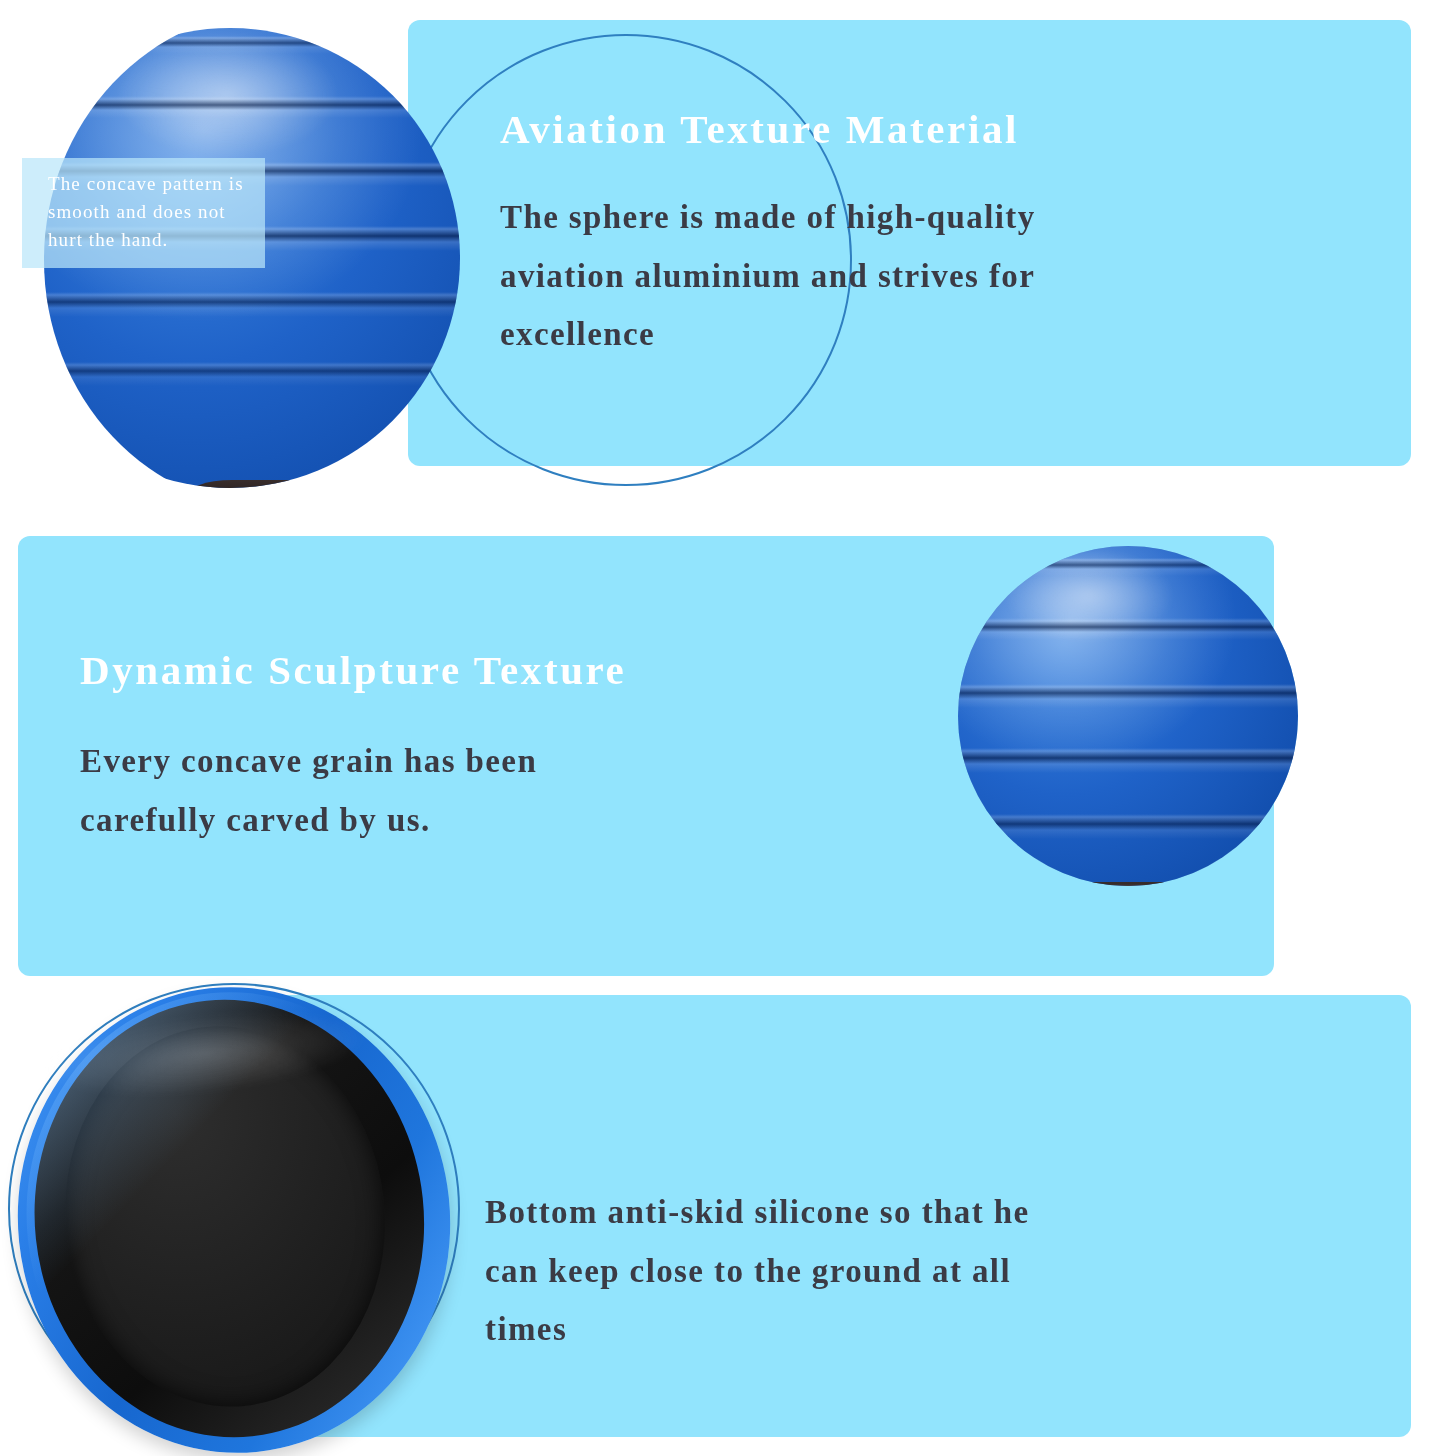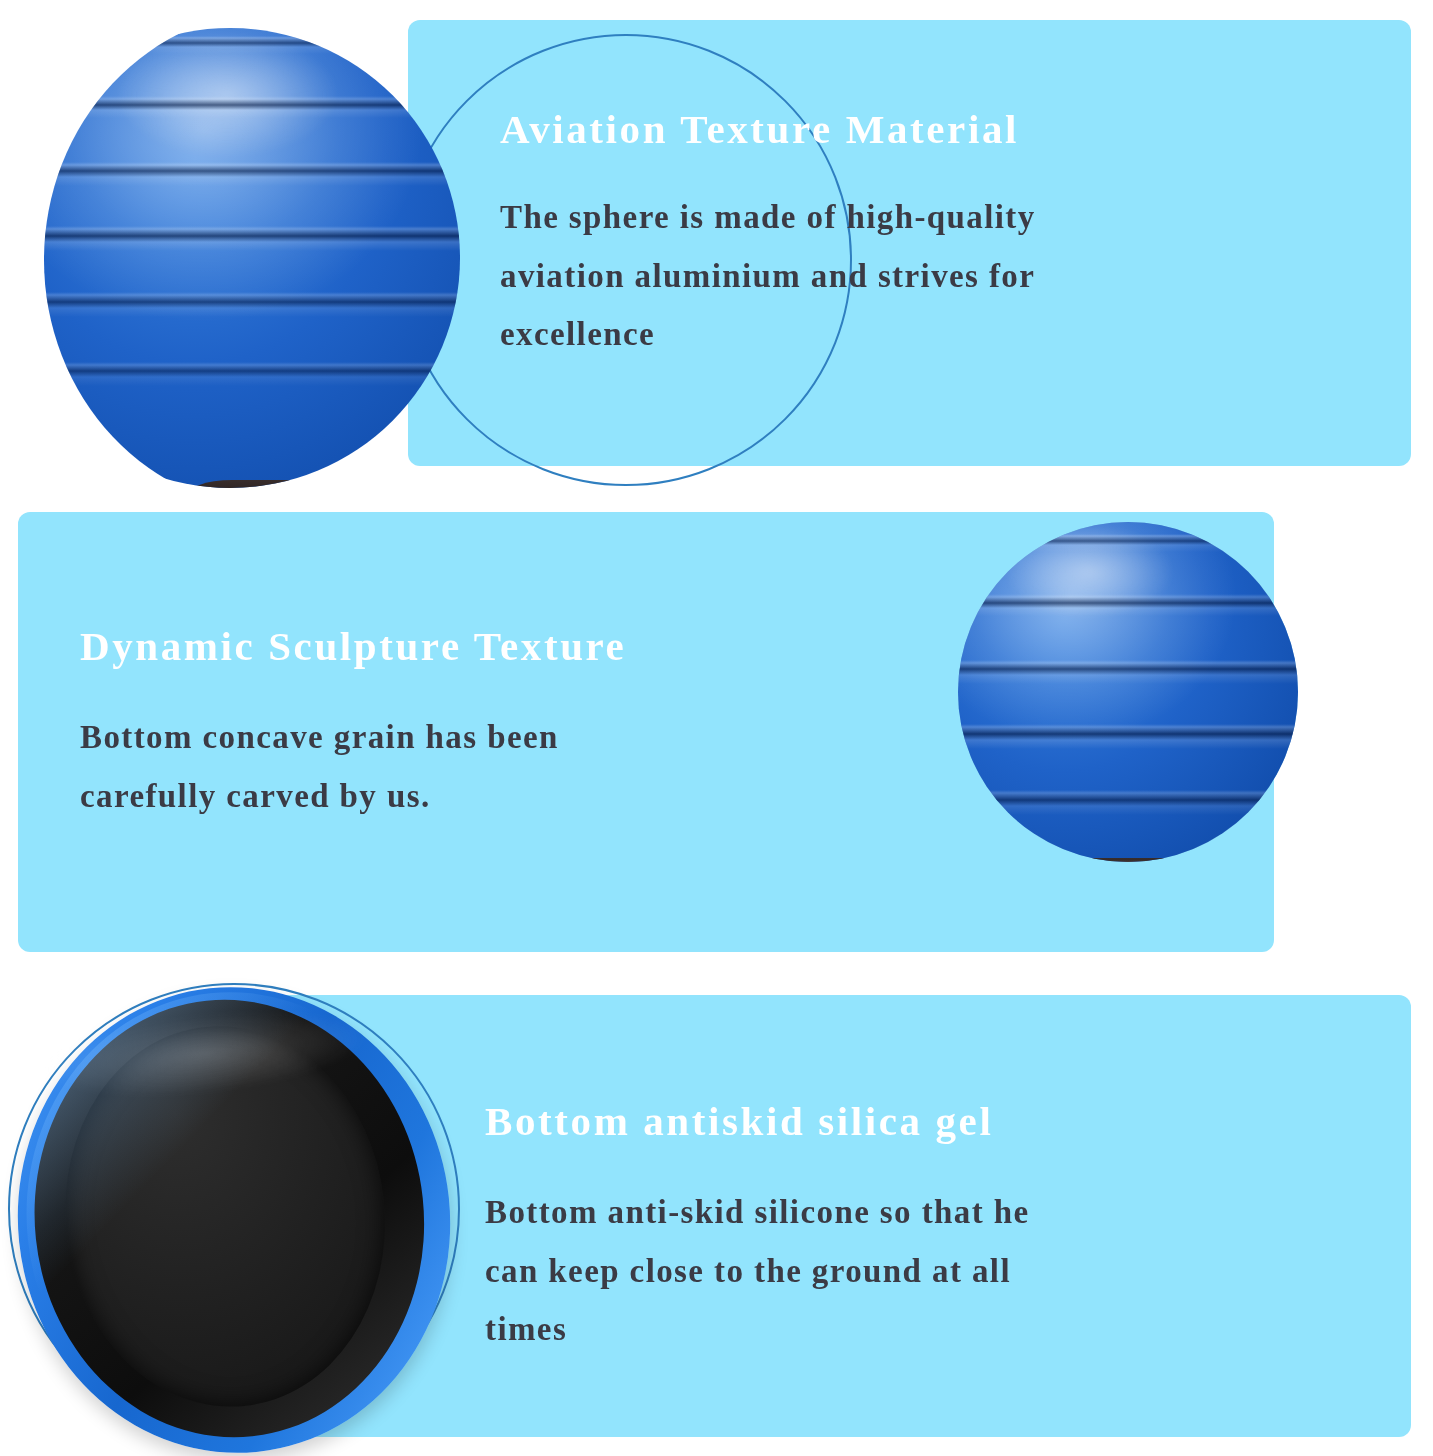--- a/index.html
+++ b/index.html
@@ -152,21 +152,21 @@
     letter-spacing: 1.4px;
     font-family: "Liberation Serif", "DejaVu Serif", serif;
     white-space: pre-line;
     font-weight: bold;
   }
 
   #title1 { left: 92px; top: 85px; }
   #body1  { left: 92px; top: 168px; width: 830px; }
 
   
-  #panel2 { left: 18px; top: 512px; width: 1256px; height: 440px; }
+  #panel2 { left: 18px; top: 536px; width: 1256px; height: 440px; }
   #title2 { left: 62px; top: 110px; }
   #body2  { left: 62px; top: 196px; width: 760px; }
 
   #photo2 {
     left: 940px; top: 10px;
     width: 340px; height: 340px;
   }
   #photo2 .ball-inner {
     position: absolute;
     left: -8px; top: -14px;
@@ -244,33 +244,36 @@
 
     <div class="ring" id="ring1"></div>
 
     <div class="photo-circle" id="photo1">
       <div class="ball ball-inner">
         <div class="sheen"></div>
         <div class="foot"></div>
       </div>
     </div>
 
+    <div class="caption-box" id="caption1">The concave pattern is
+smooth and does not
+hurt the hand.</div>
 
     <div class="panel-title" id="title1">Aviation Texture Material</div>
 
     <div class="panel-body" id="body1">The sphere is made of high-quality
 aviation aluminium and strives for
 excellence</div>
   </div>
 
   <div class="panel" id="panel2">
 
     <div class="panel-title" id="title2">Dynamic Sculpture Texture</div>
 
-    <div class="panel-body" id="body2">Bottom concave grain has been
+    <div class="panel-body" id="body2">Every concave grain has been
 carefully carved by us.</div>
 
     <div class="ring" id="ring2"></div>
 
     <div class="photo-circle" id="photo2">
       <div class="ball ball-inner">
         <div class="sheen"></div>
         <div class="foot"></div>
       </div>
     </div>
@@ -281,20 +284,19 @@
     <div class="ring" id="ring3"></div>
 
     <div id="disc">
       <div class="disc-rim">
         <div class="disc-bezel">
           <div class="disc-pad"></div>
         </div>
       </div>
     </div>
 
-    <div class="panel-title" id="title3">Bottom antiskid silica gel</div>
 
     <div class="panel-body" id="body3">Bottom anti-skid silicone so that he
 can keep close to the ground at all
 times</div>
   </div>
 
 </div>
 
 </body></html>

